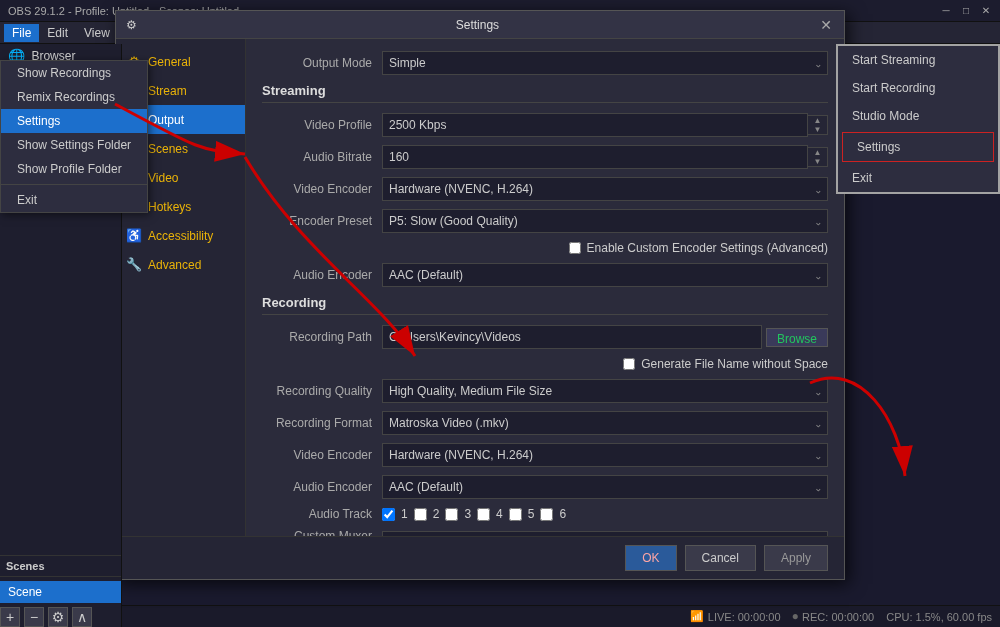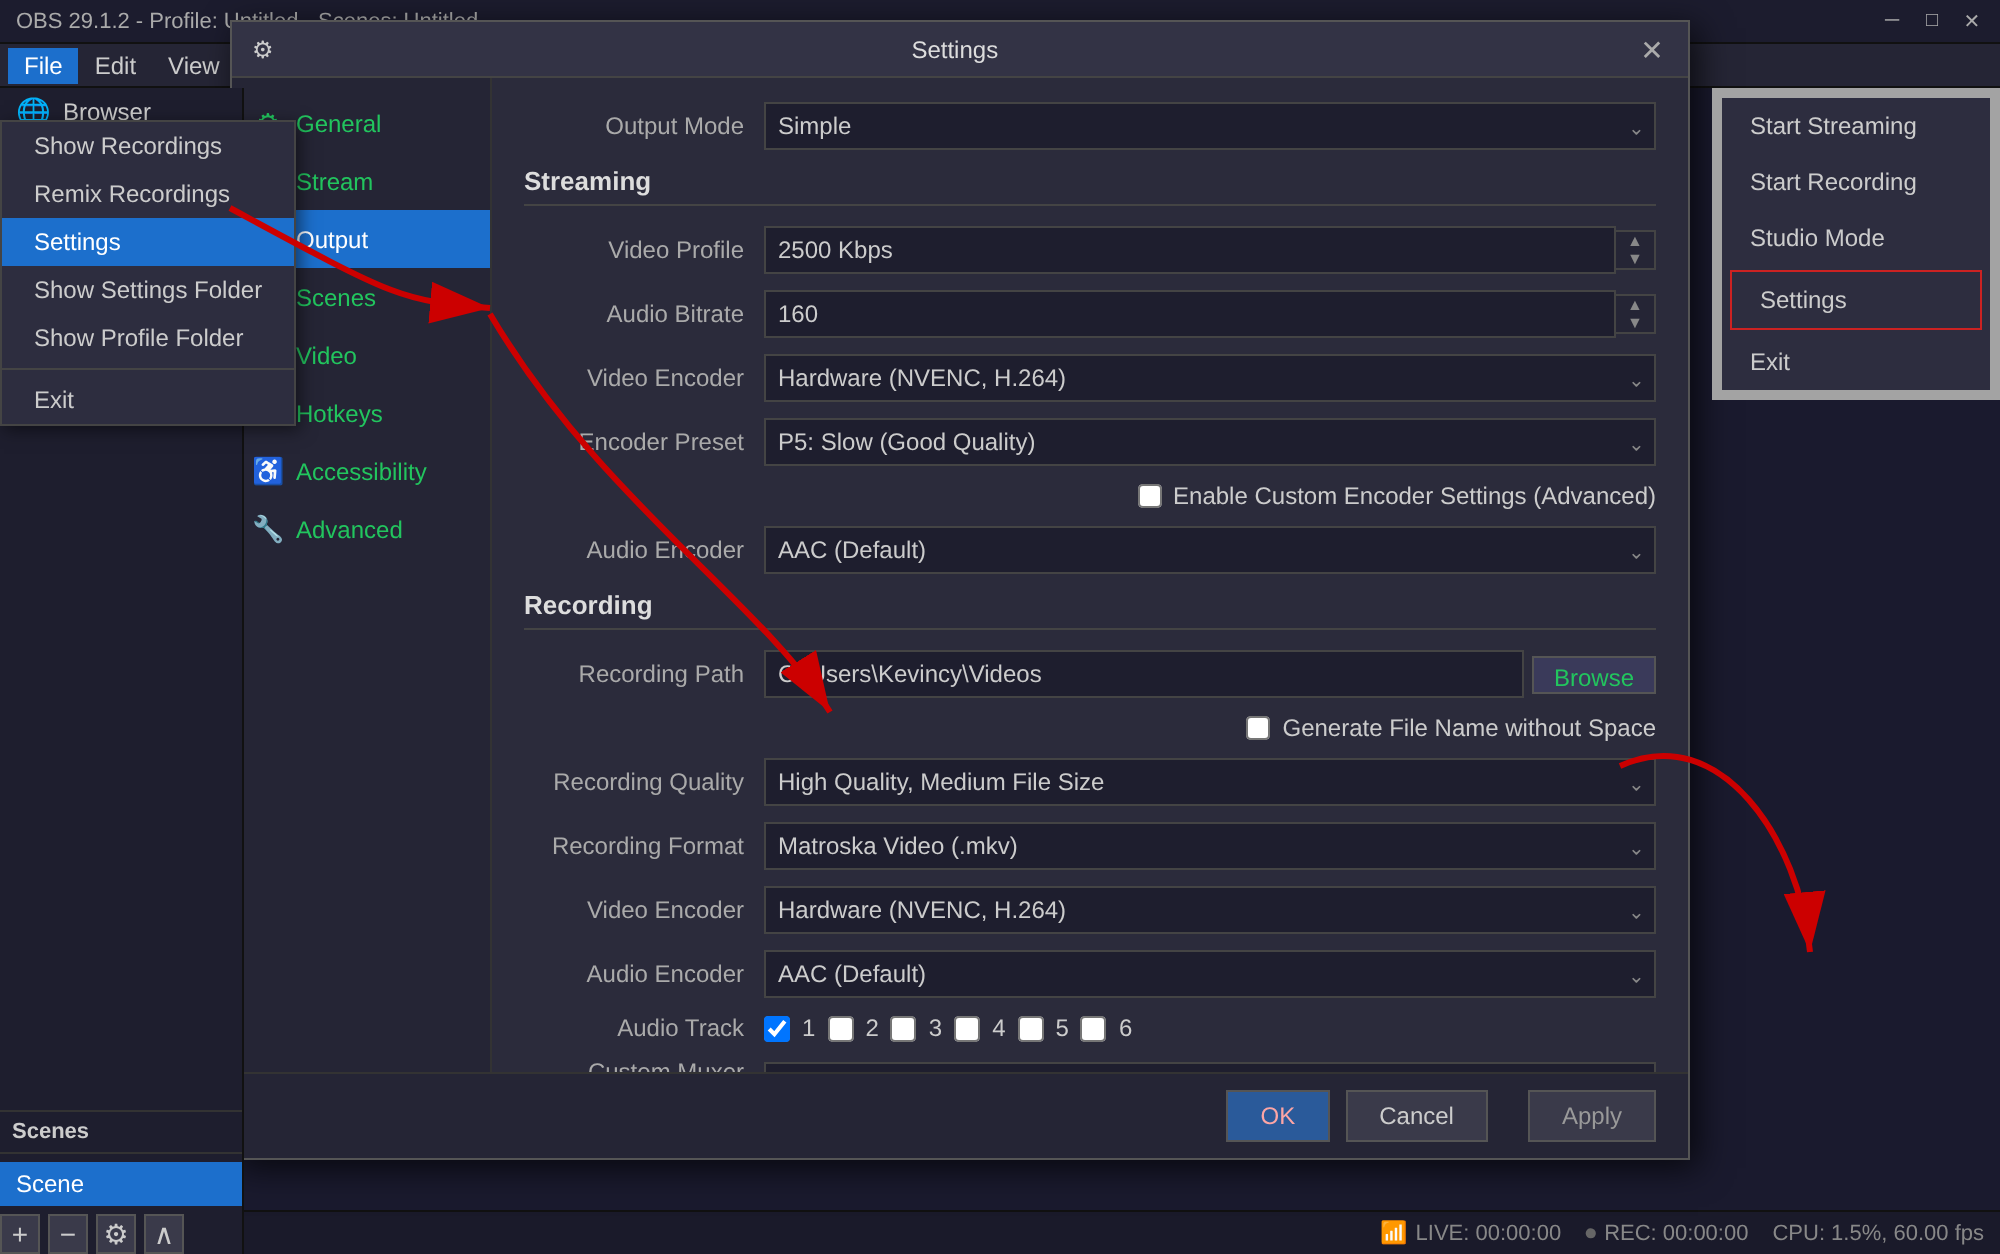--- a/index.html
+++ b/index.html
@@ -130,21 +130,21 @@
       background: #252535;
       border-right: 1px solid #333;
       padding: 8px 0;
     }
     .settings-nav-item {
       display: flex;
       align-items: center;
       gap: 6px;
       padding: 7px 10px;
       cursor: pointer;
-      color: #22c55e;
+      color: #eab308;
       font-size: 12px;
     }
     .settings-nav-item.active { background: #1c6fcc; color: white; }
     .settings-nav-icon { font-size: 13px; width: 16px; text-align: center; }
 
     
     .settings-content {
       flex: 1;
       padding: 12px 16px;
       overflow-y: auto;
@@ -269,30 +269,30 @@
       padding: 4px 16px;
       font-size: 12px;
       cursor: pointer;
       border: 1px solid #555;
       height: 26px;
       display: flex;
       align-items: center;
     }
     .btn-ok { background: #2a5a9a; color: #fca5a5; }
     .btn-cancel { background: #3a3a4a; color: #ccc; }
-    .btn-apply { background: #3a3a4a; color: #999; margin-left: 12px; }
+    .btn-apply { background: #3a3a4a; color: #999; }
 
     
     .context-menu {
       position: absolute;
       right: 0;
       top: 44px;
-      width: 144px;
+      width: 164px;
       background: #2d2d3f;
-      border: 5px solid #a3a3a3;
+      border: 2px solid #a3a3a3;
       z-index: 150;
     }
     .context-menu-item {
       padding: 7px 14px;
       cursor: pointer;
       color: #ccc;
       font-size: 12px;
     }
     .context-menu-item.highlighted {
       background: transparent;

